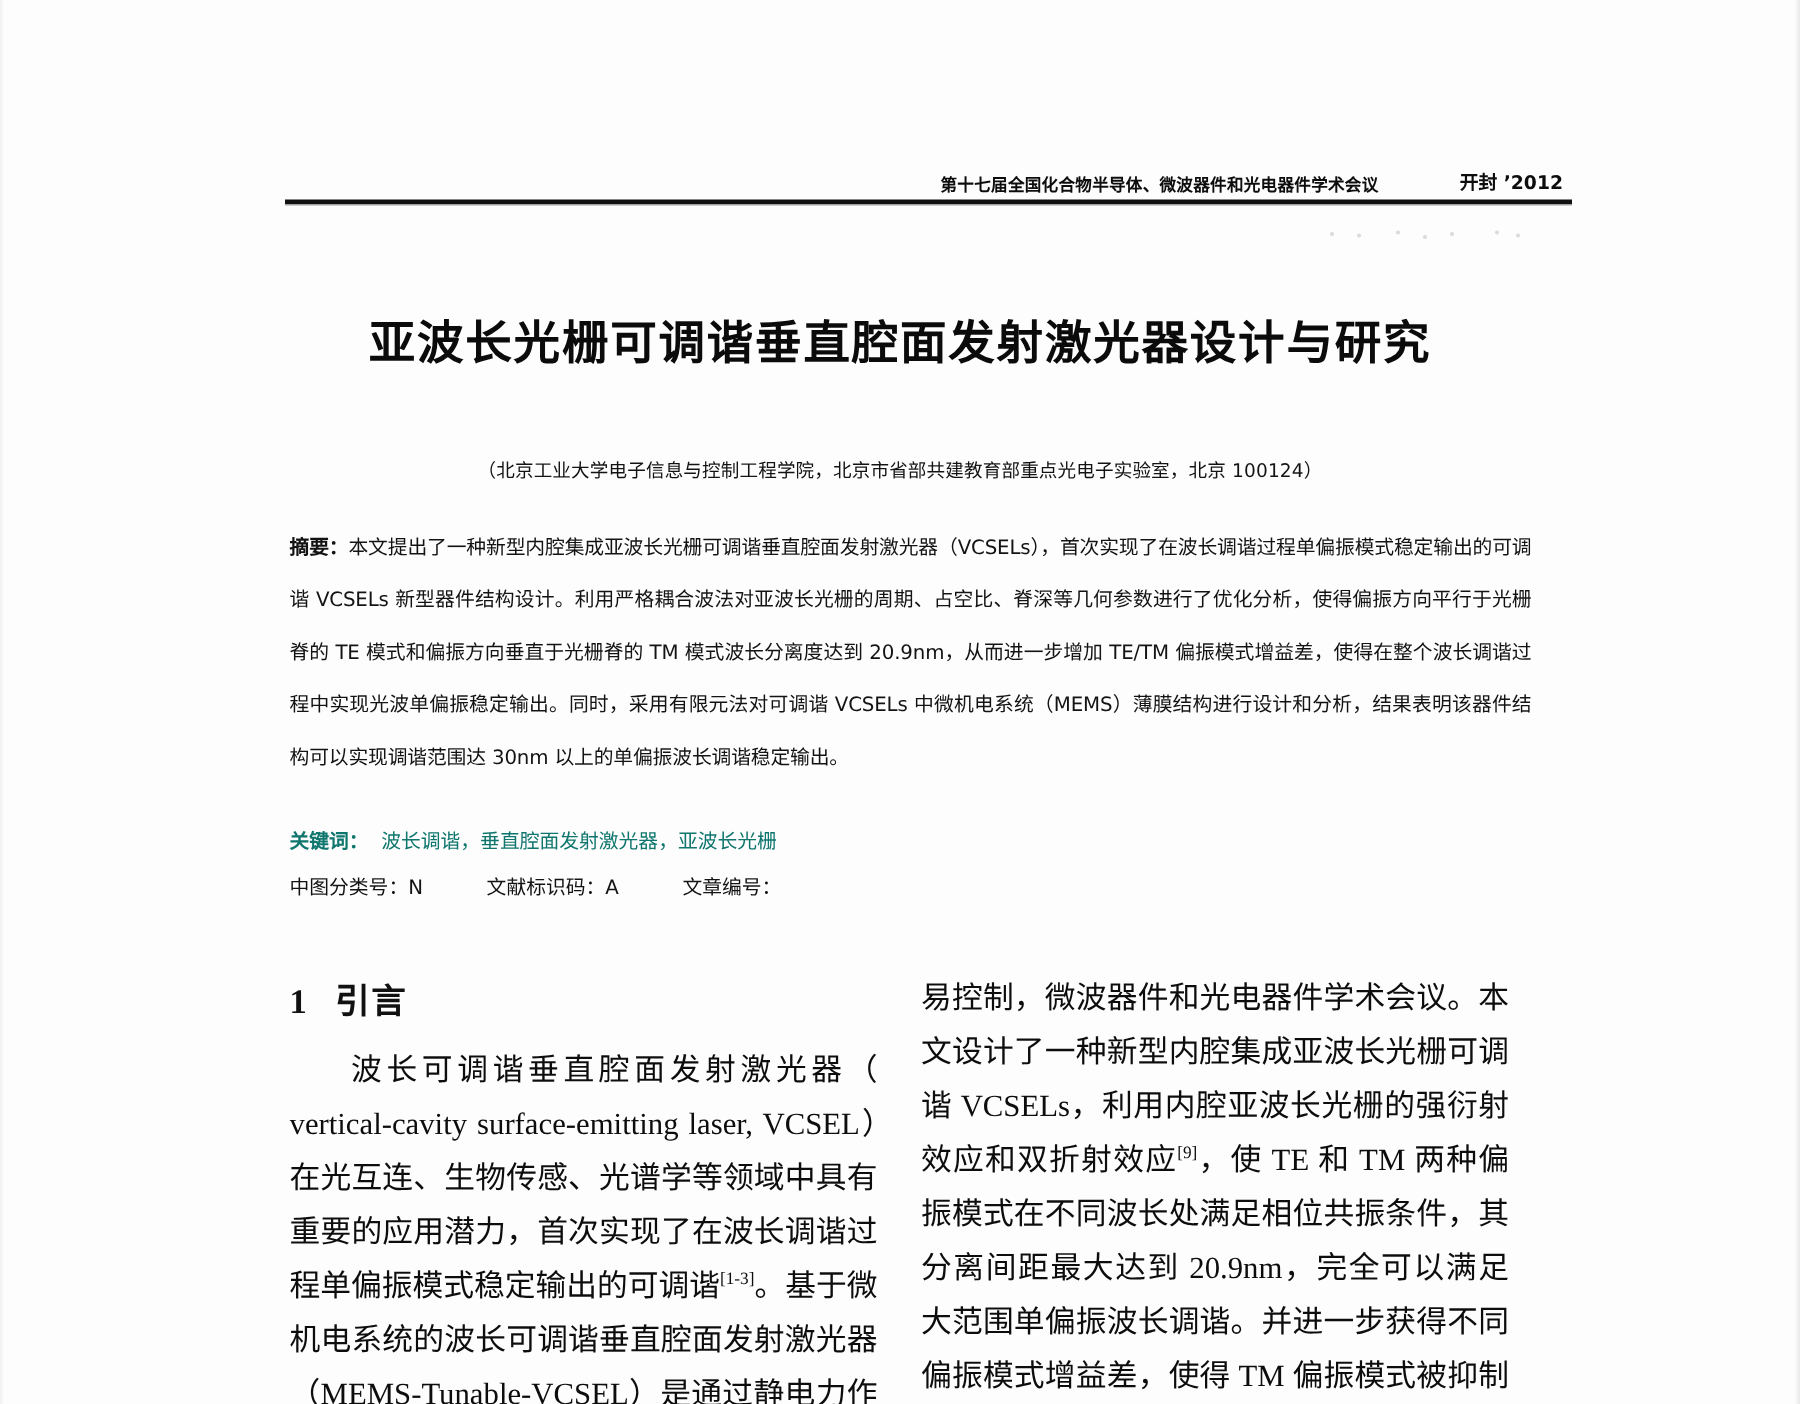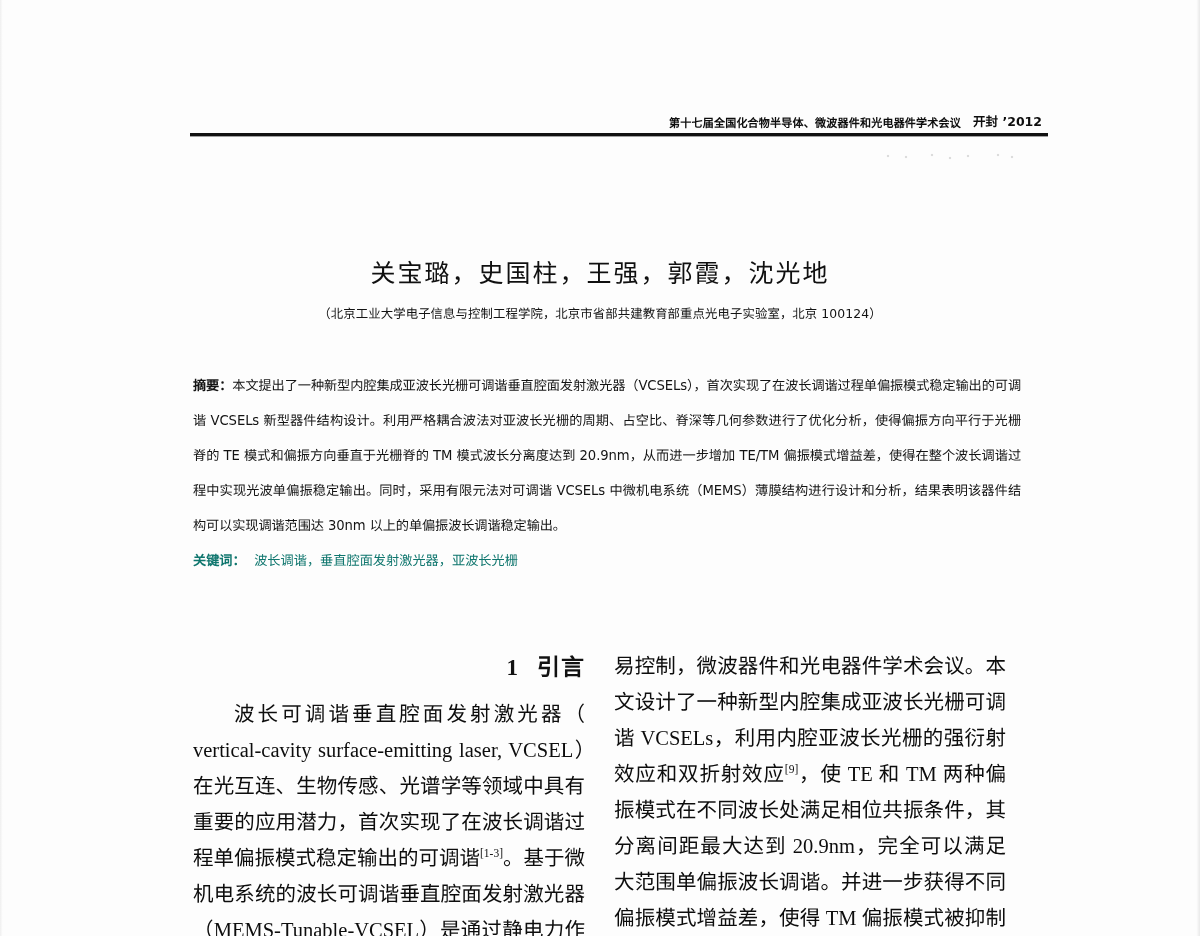--- a/index.html
+++ b/index.html
@@ -60,20 +60,21 @@
     transform: scaleX(0.96);
     transform-origin: left bottom;
   }
   .runhead-right {
     font-family: "DejaVu Sans", sans-serif;
     font-weight: 700;
     font-size: 12.5px;
     color: #0d0d0d;
     white-space: nowrap;
     padding-right: 8px;
+    margin-left: 42px;
   }
   .runhead-rule {
     position: absolute;
     left: 190px;
     top: 133px;
     width: 858px;
     height: 3px;
     background: #111111;
   }
   .runhead-rule-thin {
@@ -133,21 +134,21 @@
     font-size: 12.5px;
     letter-spacing: .1px;
     color: #131313;
     transform: scaleX(0.99);
   }
 
   
   .abstract {
     position: absolute;
     left: 193px;
-    top: 368px;
+    top: 348px;
     width: 828px;
     font-family: "DejaVu Sans", sans-serif;
     font-size: 13.2px;
     line-height: 35px;
     text-align: justify;
     color: #131313;
     letter-spacing: -0.1px;
   }
   .abstract .lead,
   .kw .lead {
@@ -191,21 +192,20 @@
   }
   .col-left  { left: 0; }
   .col-right { left: 421px; }
 
   .sec-h {
     font-family: "Liberation Serif", serif;
     font-weight: 700;
     font-size: 23px;
     margin: 0 0 14px 0;
     letter-spacing: 1px;
-    text-align: right;
   }
   .sec-h .num { margin-right: 18px; font-family: "Liberation Serif", serif; }
 
   .para {
     font-family: "Liberation Serif", "DejaVu Serif", serif;
     font-size: 20.5px;
     line-height: 36px;
     text-align: justify;
     text-justify: inter-ideograph;
     margin: 0;
@@ -227,33 +227,40 @@
   <div class="page-edge-r"></div>
 
   <div class="runhead">
     <span class="runhead-left">第十七届全国化合物半导体、微波器件和光电器件学术会议</span>
     <span class="runhead-right">开封 ’2012</span>
   </div>
   <div class="runhead-rule"></div>
   <div class="runhead-rule-thin"></div>
   <div class="scan-noise"></div>
 
-
-  <div class="authors">关宝璐，史国柱，王强，郭霞，沈光地</div>
+  <h1 class="title">亚波长光栅可调谐垂直腔面发射激光器设计与研究</h1>
+
 
   <div class="affil">（北京工业大学电子信息与控制工程学院，北京市省部共建教育部重点光电子实验室，北京 100124）</div>
 
   <div class="abstract">
     <span class="lead">摘要：</span><span>本文提出了一种新型内腔集成亚波长光栅可调谐垂直腔面发射激光器（VCSELs），首次实现了在波长调谐过程单偏振模式稳定输出的可调谐 VCSELs 新型器件结构设计。利用严格耦合波法对亚波长光栅的周期、占空比、脊深等几何参数进行了优化分析，使得偏振方向平行于光栅脊的 TE 模式和偏振方向垂直于光栅脊的 TM 模式波长分离度达到 20.9nm，从而进一步增加 TE/TM 偏振模式增益差，使得在整个波长调谐过程中实现光波单偏振稳定输出。同时，采用有限元法对可调谐 VCSELs 中微机电系统（MEMS）薄膜结构进行设计和分析，结果表明该器件结构可以实现调谐范围达 30nm 以上的单偏振波长调谐稳定输出。</span>
   </div>
 
   <div class="kw">
     <span class="lead">关键词：</span>&nbsp;&nbsp;<span>波长调谐，垂直腔面发射激光器，亚波长光栅</span>
   </div>
 
+  <div class="clsline">
+    <span>中图分类号：</span><span>N</span>
+    <span class="gap"></span>
+    <span>文献标识码：</span><span>A</span>
+    <span class="gap"></span>
+    <span>文章编号：</span><span></span>
+  </div>
 
   <div class="body-cols">
 
     <div class="col col-left">
       <div class="sec-h">
         <span class="num">1</span><span>引言</span>
       </div>
       <p class="para indent"><span>波长可调谐垂直腔面发射激光器（ vertical-cavity surface-emitting laser, VCSEL）在光互连、生物传感、光谱学等领域中具有重要的应用潜力，首次实现了在波长调谐过程单偏振模式稳定输出的可调谐</span><sup>[1-3]</sup><span>。基于微机电系统的波长可调谐垂直腔面发射激光器（MEMS-Tunable-VCSEL）是通过静电力作用改变谐振腔长度，进而实现波</span></p>
     </div>
 

